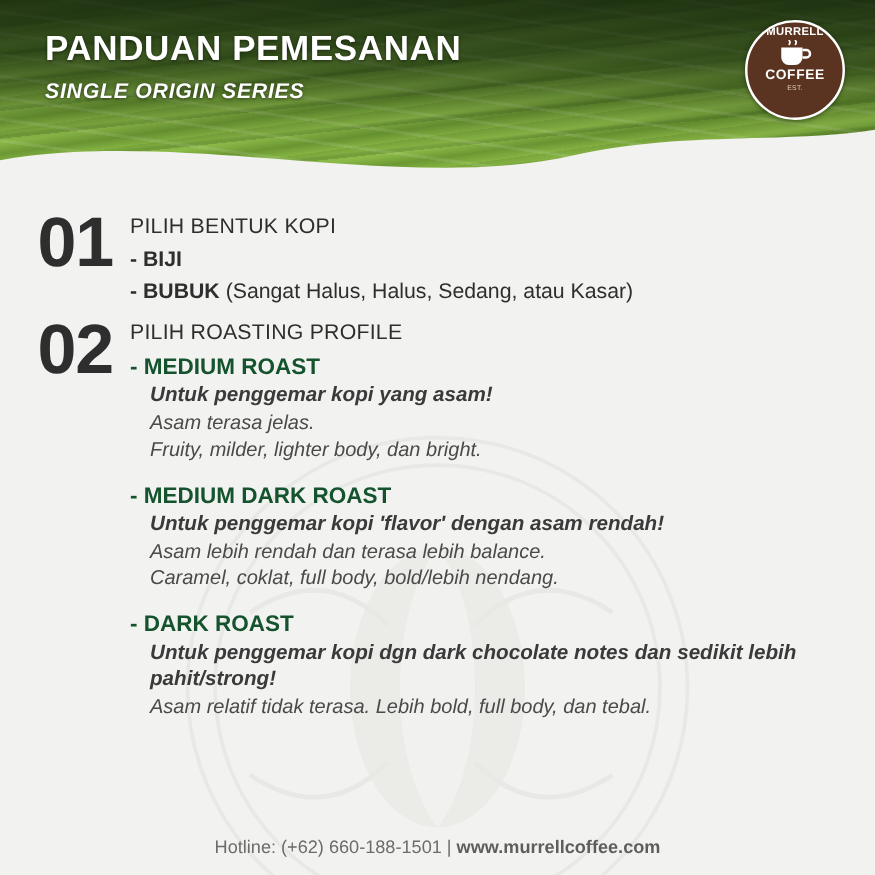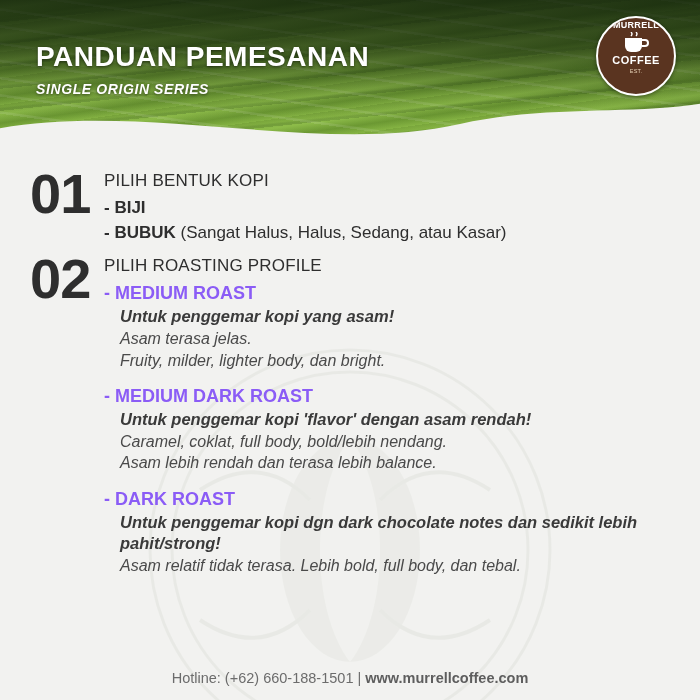--- a/index.html
+++ b/index.html
@@ -65,35 +65,35 @@
     position: absolute;
     left: -10px;
     bottom: -6px;
     width: 720px;
     height: 60px;
     z-index: 3;
   }
   .title-block {
     position: absolute;
     left: 36px;
-    top: 42px;
+    top: 24px;
     z-index: 4;
   }
   .main-title {
     color: #ffffff;
     font-size: 28px;
     font-weight: bold;
     letter-spacing: 0.5px;
     line-height: 1.05;
     margin: 0;
     text-shadow: 0 1px 3px rgba(0,0,0,0.5);
   }
   .sub-title {
     color: #ffffff;
-    font-size: 14px;
+    font-size: 17px;
     font-style: italic;
     font-weight: bold;
     letter-spacing: 0.6px;
     margin: 10px 0 0 0;
     text-shadow: 0 1px 3px rgba(0,0,0,0.5);
   }
   
   .logo {
     position: absolute;
     right: 24px;
@@ -181,21 +181,21 @@
   }
   .bullet .tail {
     font-weight: normal;
   }
   .roast-block {
     margin-bottom: 14px;
   }
   .roast-head {
     font-size: 18px;
     font-weight: bold;
-    color: #8b5cf6;
+    color: #14532d;
     margin: 0 0 2px 0;
     line-height: 1.25;
   }
   .roast-tag {
     font-size: 16.5px;
     font-weight: bold;
     font-style: italic;
     color: #3a3a3a;
     margin: 0 0 1px 16px;
     line-height: 1.28;
@@ -303,22 +303,22 @@
           <div class="roast-block">
             <div class="roast-head">- MEDIUM ROAST</div>
             <div class="roast-tag">Untuk penggemar kopi yang asam!</div>
             <div class="roast-desc">Asam terasa jelas.</div>
             <div class="roast-desc">Fruity, milder, lighter body, dan bright.</div>
           </div>
 
           <div class="roast-block">
             <div class="roast-head">- MEDIUM DARK ROAST</div>
             <div class="roast-tag">Untuk penggemar kopi 'flavor' dengan asam rendah!</div>
+            <div class="roast-desc">Asam lebih rendah dan terasa lebih balance.</div>
             <div class="roast-desc">Caramel, coklat, full body, bold/lebih nendang.</div>
-            <div class="roast-desc">Asam lebih rendah dan terasa lebih balance.</div>
           </div>
 
           <div class="roast-block">
             <div class="roast-head">- DARK ROAST</div>
             <div class="roast-tag">Untuk penggemar kopi dgn dark chocolate notes dan sedikit lebih pahit/strong!</div>
             <div class="roast-desc">Asam relatif tidak terasa. Lebih bold, full body, dan tebal.</div>
           </div>
 
         </div>
       </div>

